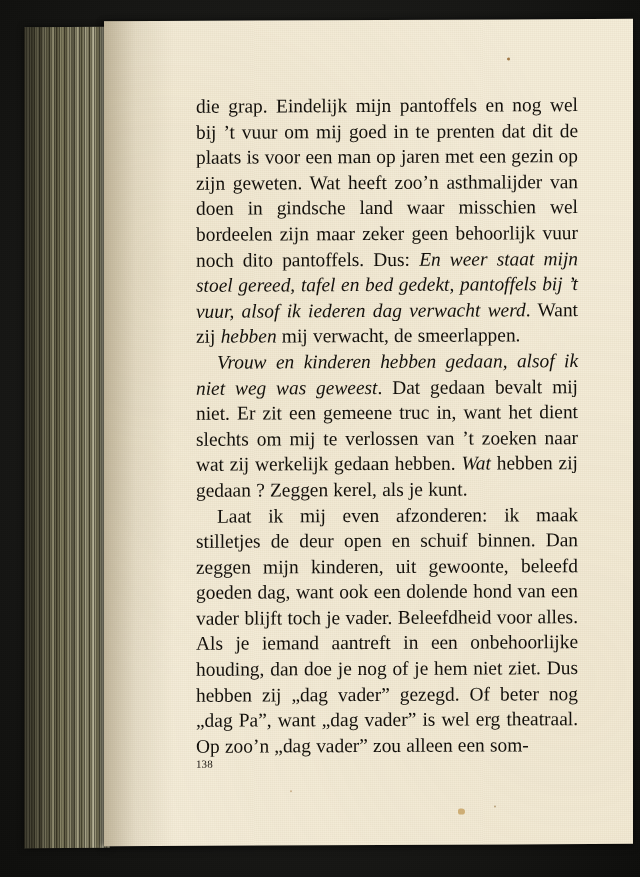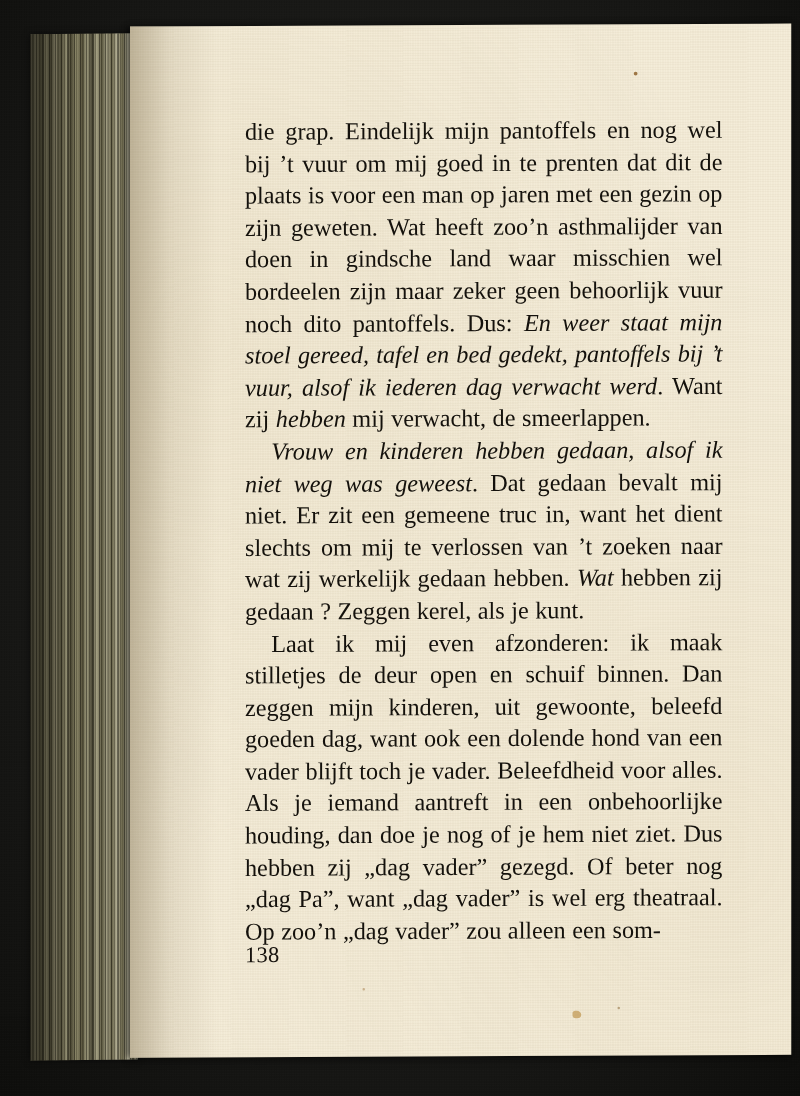--- a/index.html
+++ b/index.html
@@ -163,21 +163,21 @@
   }
   .textblock i,
   .textblock em {
     font-style: italic;
   }
 
   .folio {
     position: absolute;
     left: 92px;
     top: 733px;
-    font-size: 18px;
+    font-size: 11px;
     line-height: 20px;
     color: #16120d;
     letter-spacing: .01em;
   }
 
   
   .speck {
     position: absolute;
     border-radius: 50%;
     pointer-events: none;

